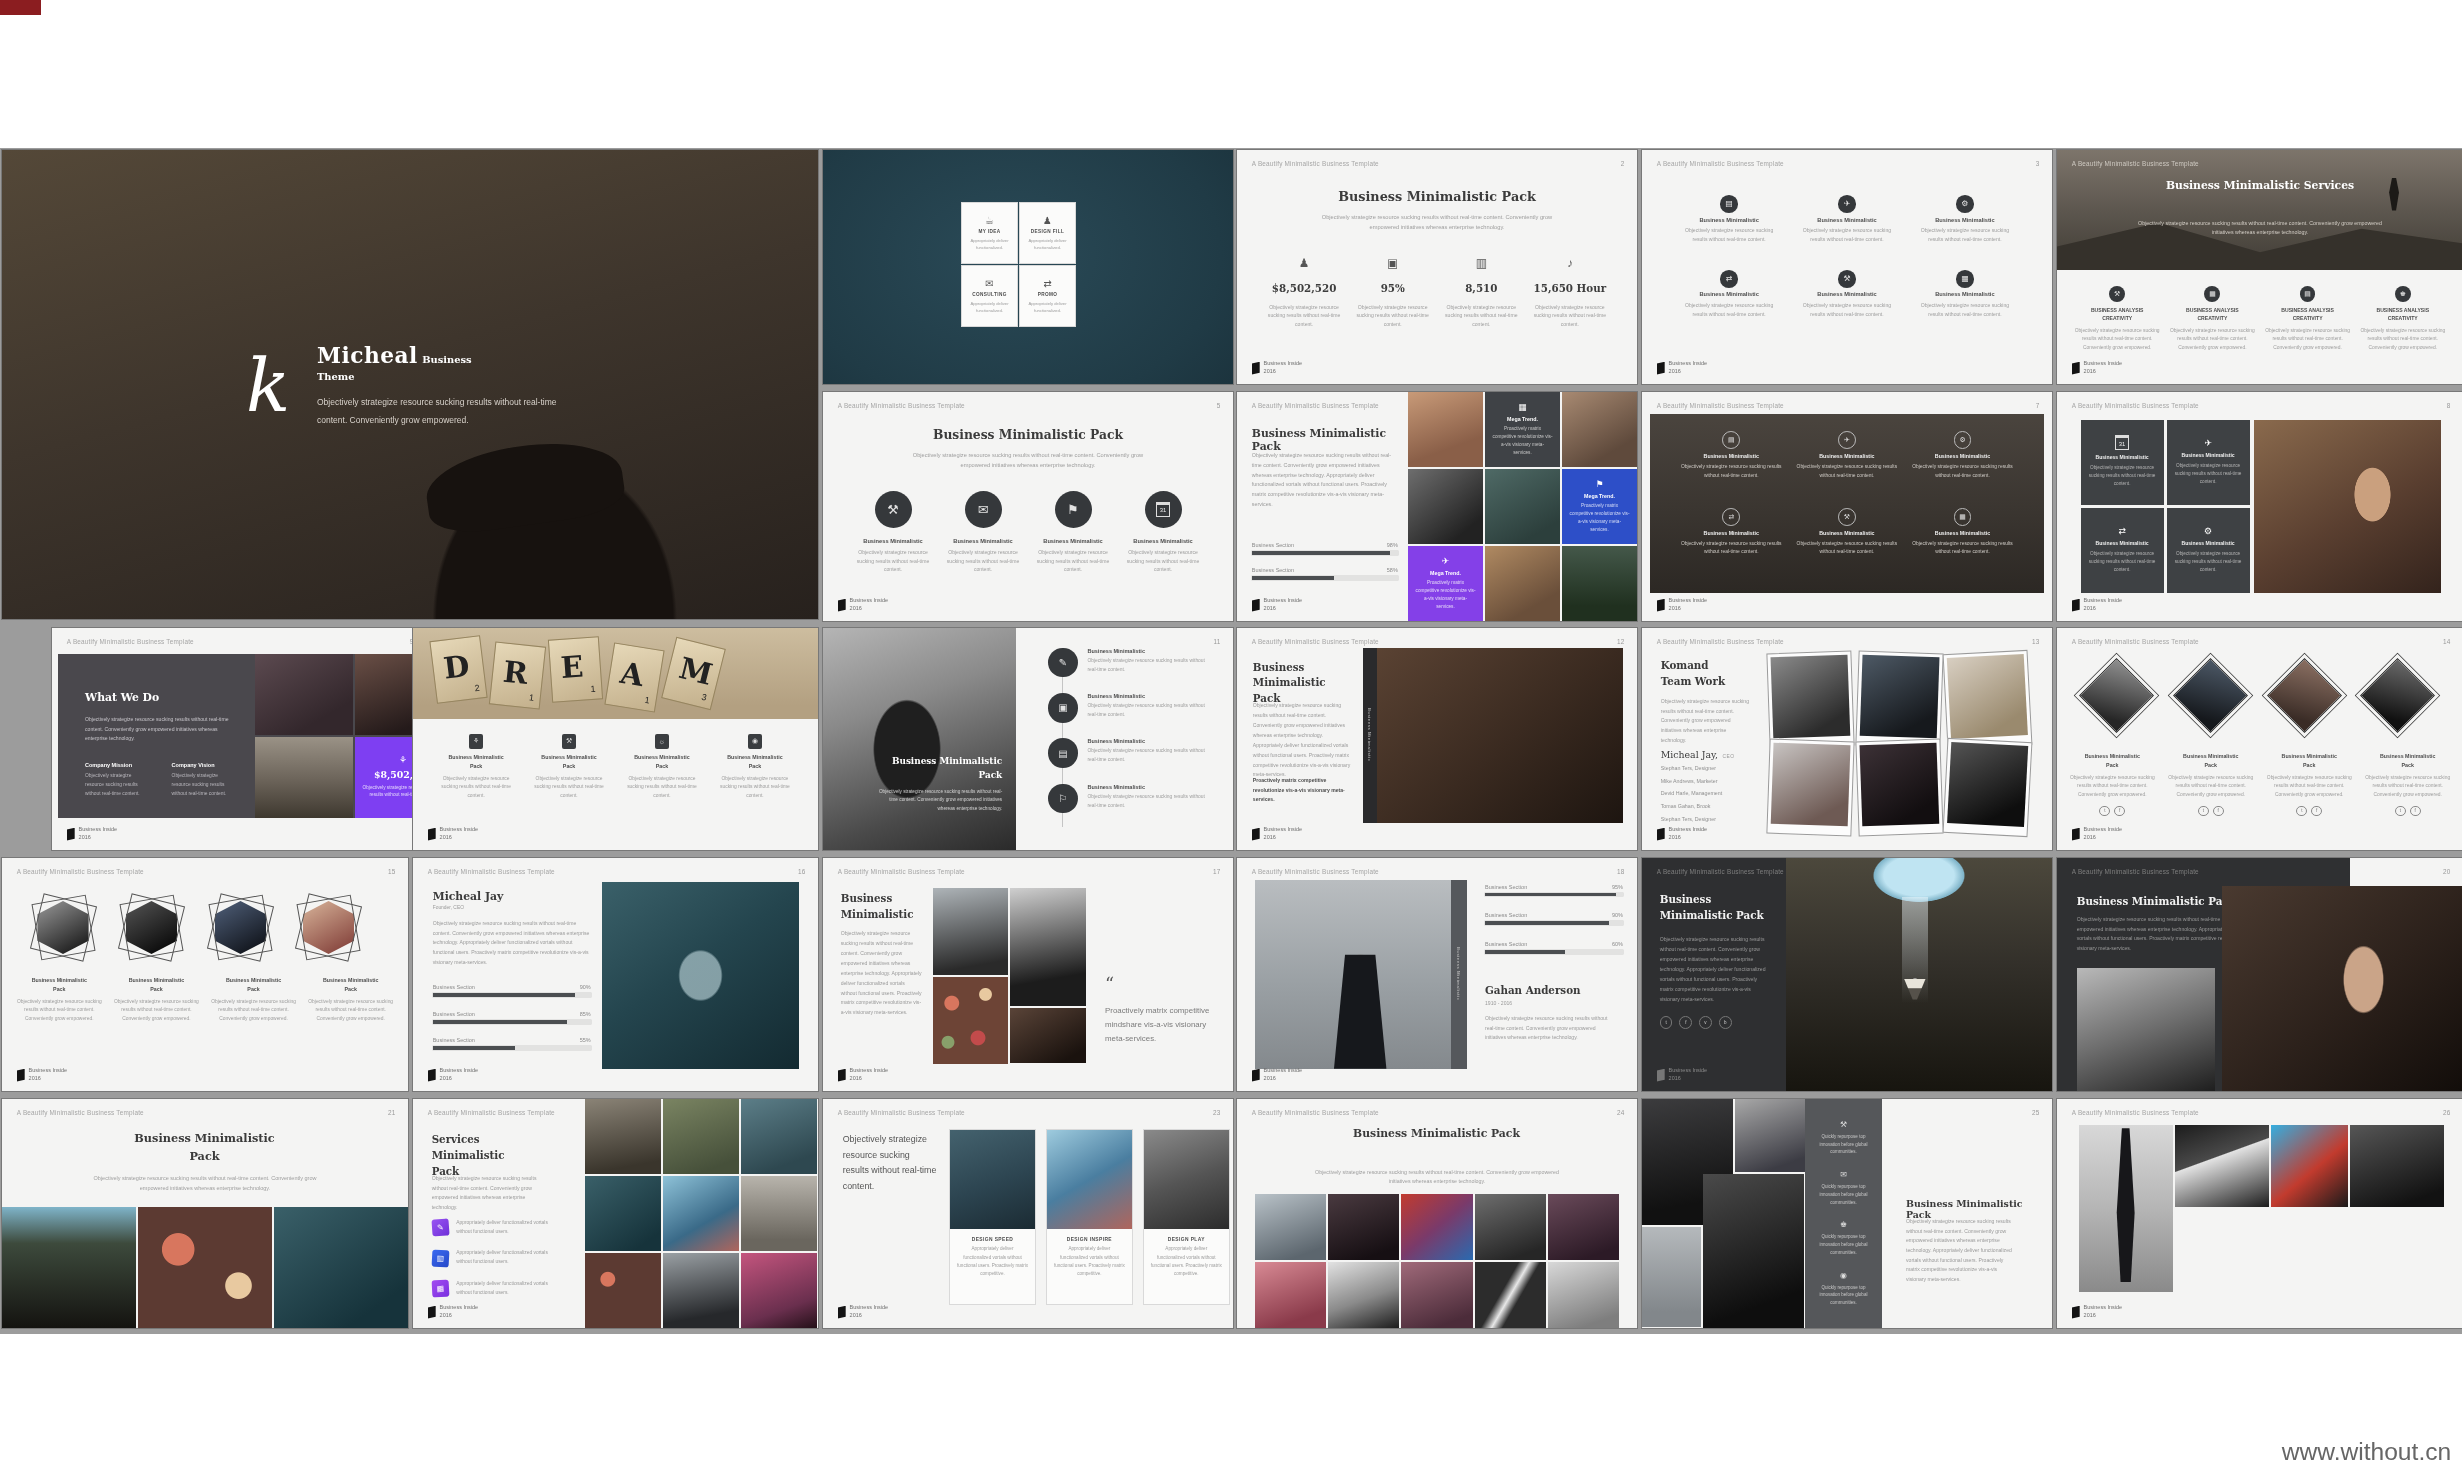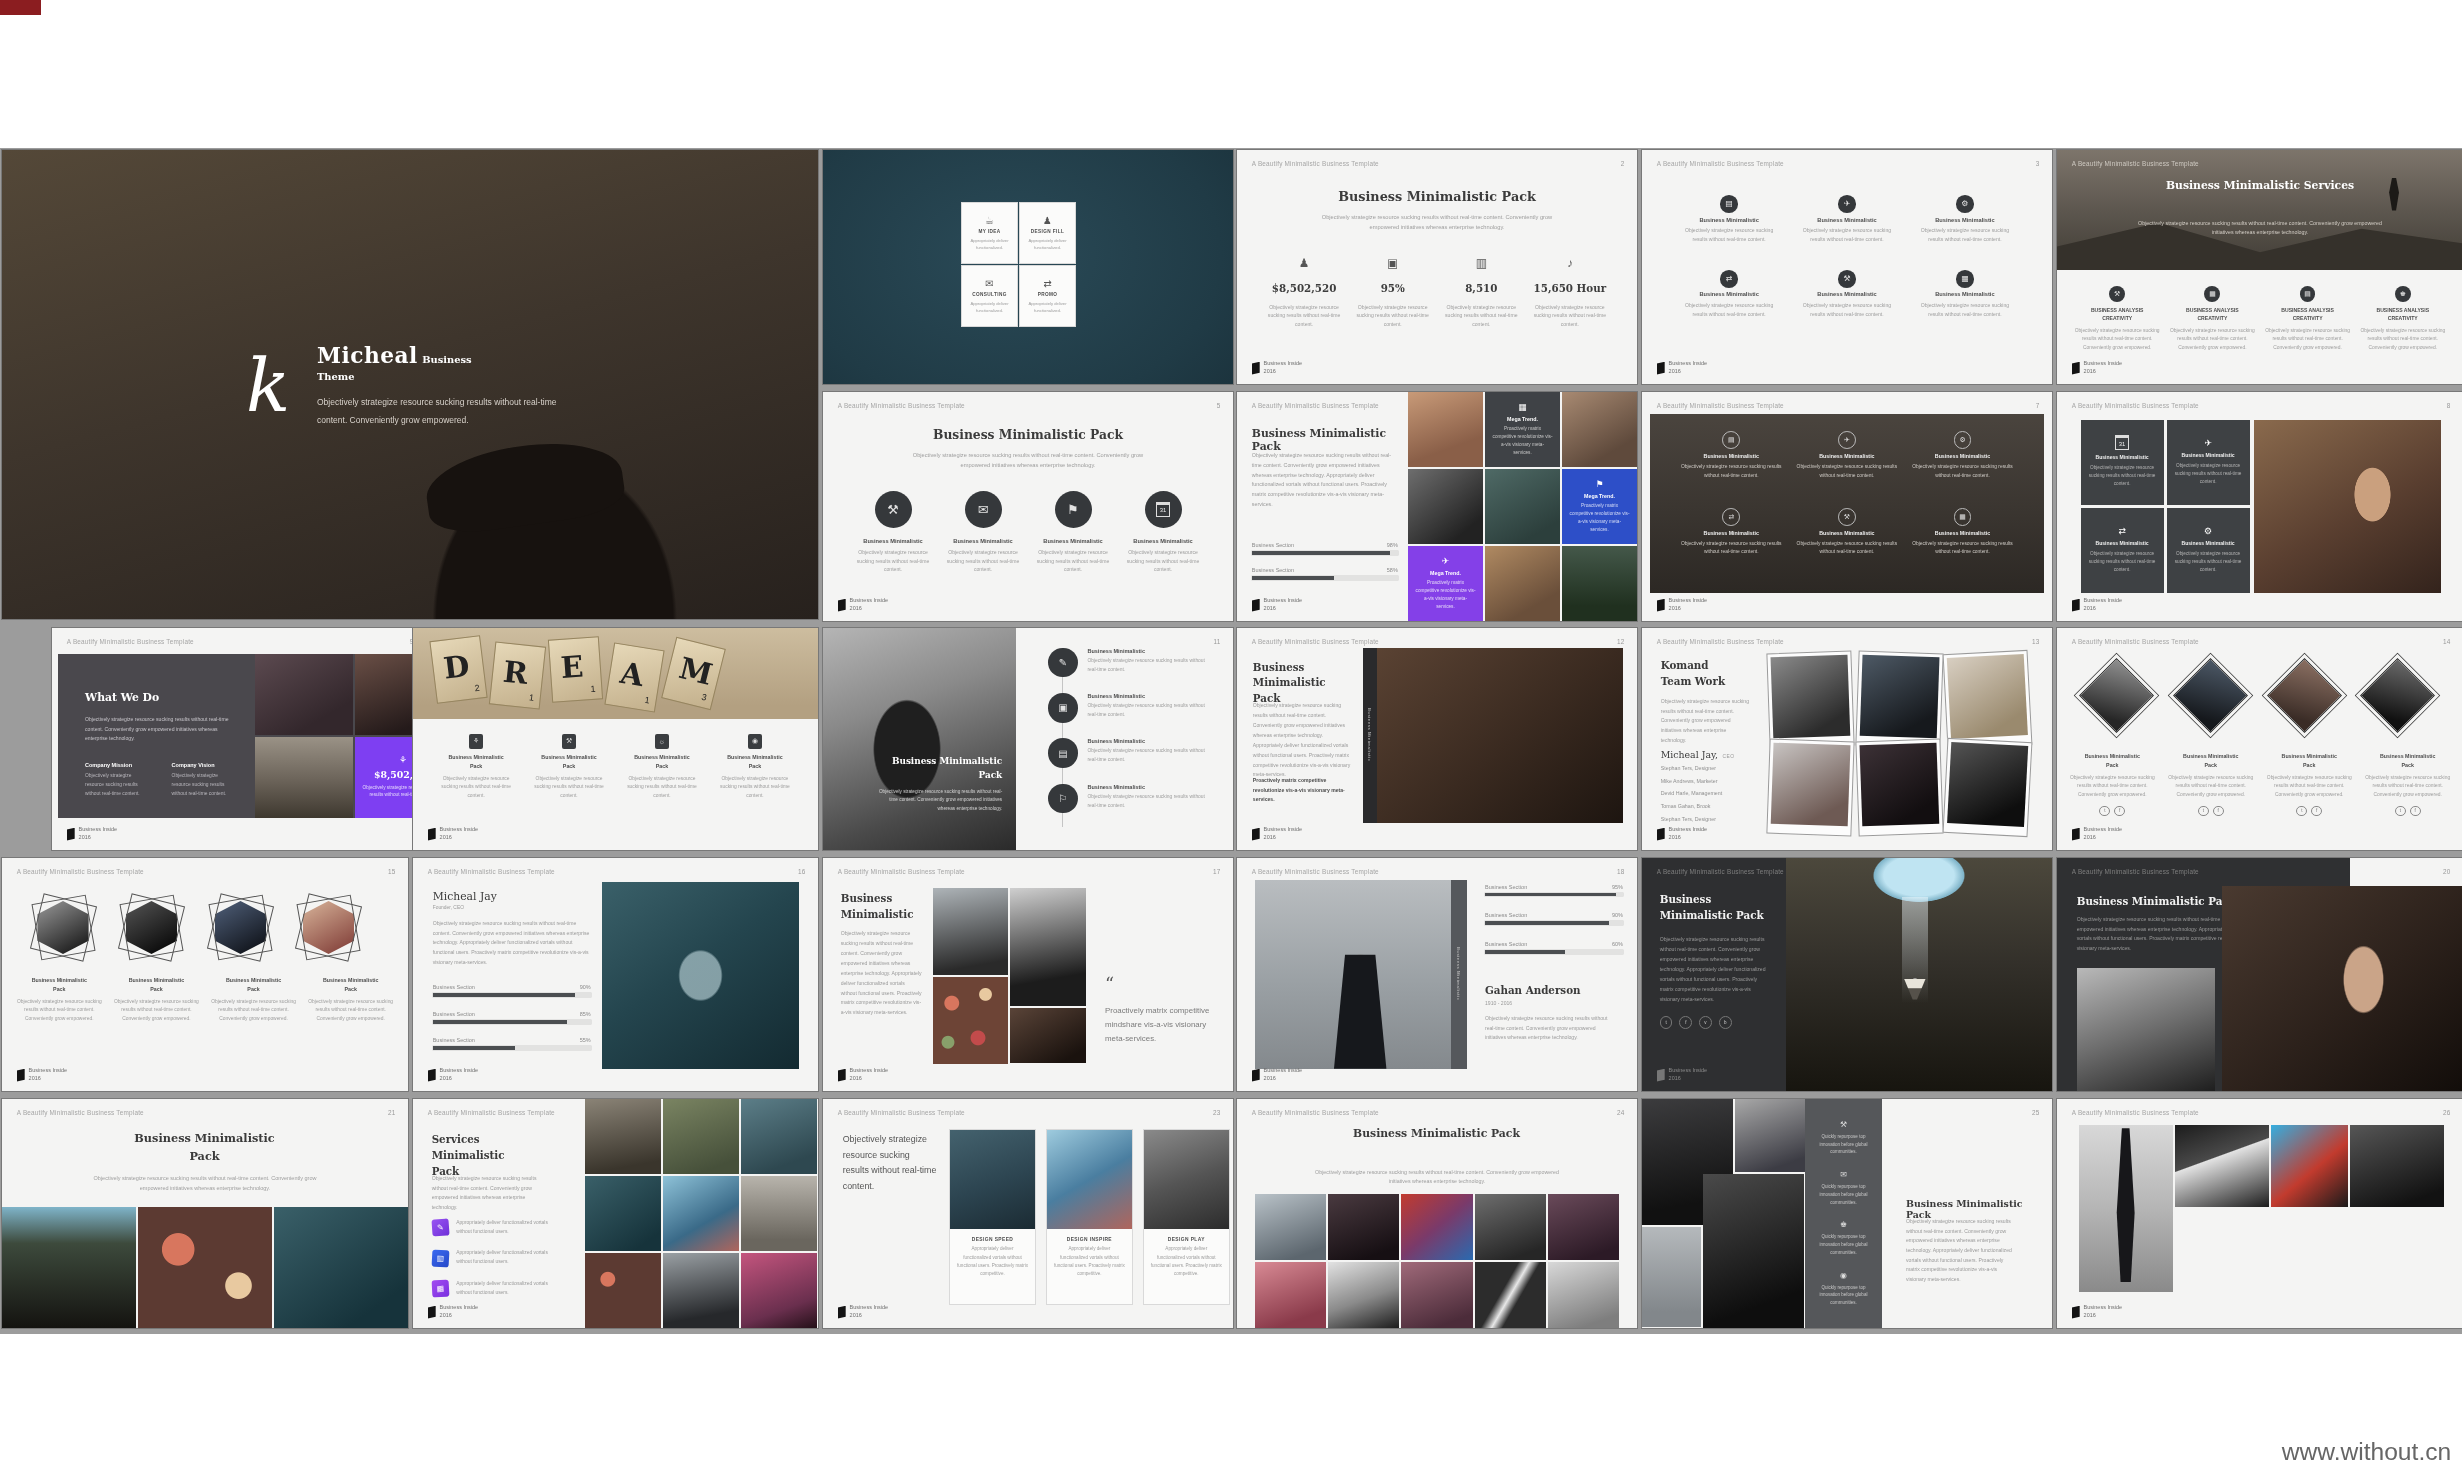--- a/index.html
+++ b/index.html
@@ -629,21 +629,21 @@
   </div>
   <div class="ftr">
         <span class="flag"></span>
         <span class="fb"><span>Business Inside</span><br><span>2016</span></span>
       </div>
 </div>
 
 <div class="s" style="left:413px;top:858px;width:405px;height:233px;">
   <div class="hdr">A Beautify Minimalistic Business Template</div>
   <div class="pg">16</div>
-  <div class="serif" style="position:absolute;left:19.7px;top:31.5px;font-size:10.8px;font-weight:normal;color:#3a3a3a;">Micheal Jay</div>
+  <div class="serif" style="position:absolute;left:19.7px;top:31.5px;font-size:10.8px;font-weight:bold;color:#3a3a3a;">Micheal Jay</div>
   <div style="position:absolute;left:19.7px;top:47px;font-size:4.9px;color:#9a9a9a;">Founder, CEO</div>
   <div style="position:absolute;left:19.7px;top:61px;width:158px;font-size:5.1px;line-height:1.9;color:#9a9a9a;">Objectively strategize resource sucking results without real-time content. Conveniently grow empowered initiatives whereas enterprise technology. Appropriately deliver functionalized vortals without functional users. Proactively matrix competitive revolutionize vis-a-vis visionary meta-services.</div>
   <div style="position:absolute;left:19.7px;top:126px;width:158px;">
     <div class="blbl">
           <span>Business Section</span>
           <span>90%</span>
         </div>
     <div class="bar">
           <i style="width:90%;"></i>
         </div>

